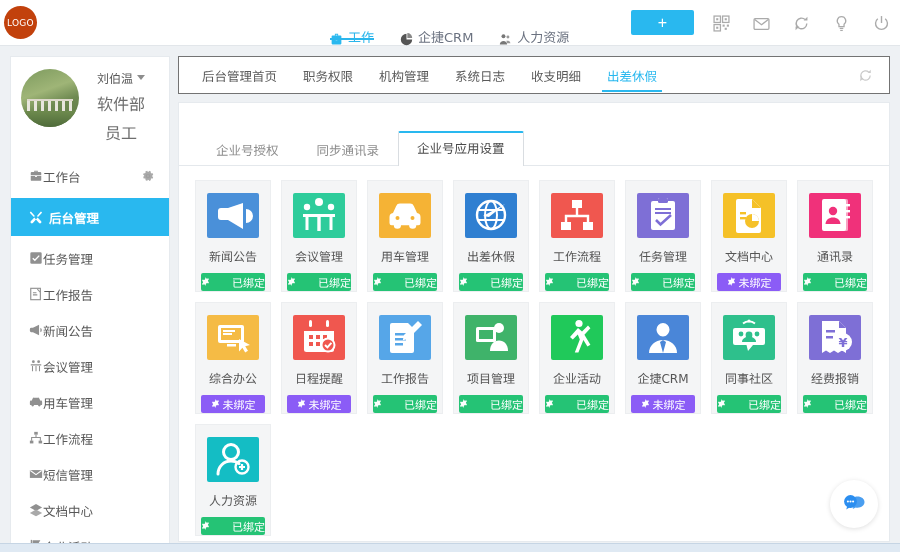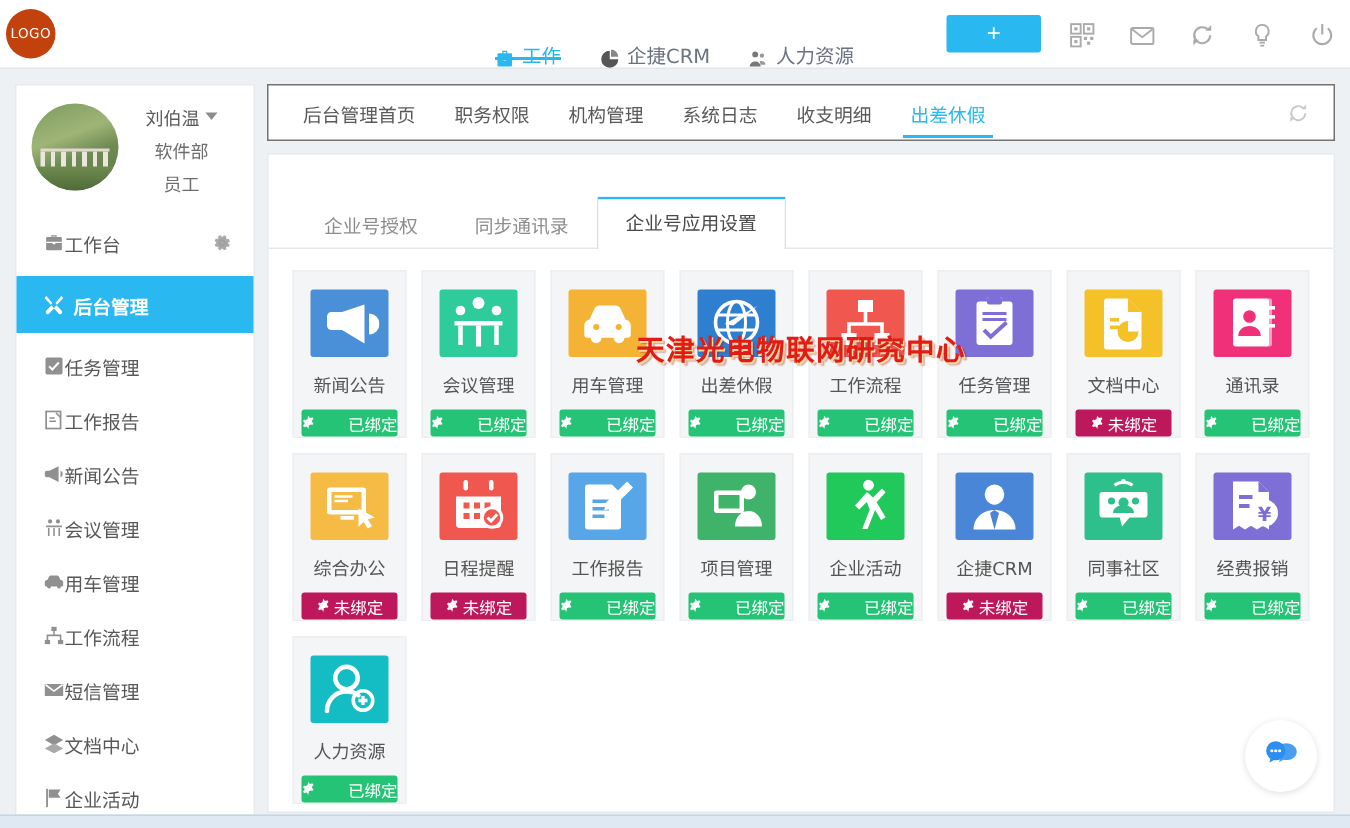--- a/index.html
+++ b/index.html
@@ -80,21 +80,21 @@
     background: repeating-linear-gradient(90deg,#e8e6dd 0 3px, transparent 3px 7px);
     border-top: 2px solid #ded9cc;
   }
   .avatar::after {
     content:""; position:absolute; left:0; right:0; bottom:0; height:16px;
     background: linear-gradient(180deg,#6e8b4e,#4f6b3a);
   }
   .profile-info { flex: 1; text-align: center; padding-left: 4px; }
   .p-name { font-size: 12px; color: #5b5b5b; display: flex; align-items: center; justify-content: center; gap: 4px; }
   .caret { width: 0; height: 0; border-left: 4px solid transparent; border-right: 4px solid transparent; border-top: 5px solid #8d8d8d; }
-  .p-dept, .p-role { font-size: 12px; color: #6e6e6e; margin-top: 5px; }
+  .p-dept, .p-role { font-size: 16px; color: #6e6e6e; margin-top: 5px; }
 
   .menu { padding-top: 4px; }
   .menu-item {
     height: 36px; display: flex; align-items: center;
     padding-left: 32px; font-size: 12.5px; color: #585858;
     position: relative; cursor: pointer;
   }
   .menu-item .mi-ico { position: absolute; left: 18px; width: 14px; height: 14px; opacity: .72; }
   .menu-item .mi-ico svg { display: block; }
   .gear-btn { position: absolute; right: 14px; width: 14px; height: 14px; opacity: .62; cursor: pointer; }
@@ -169,21 +169,21 @@
     display: flex; align-items: center; justify-content: center;
   }
   .card-ico svg { display: block; }
   .card-label { font-size: 12px; color: #555; margin-top: 9px; }
   .badge {
     margin-top: 9px; width: 64px; height: 21px;
     display: flex; align-items: center; justify-content: center; gap: 3px;
     color: #fff; font-size: 11px; border-radius: 2px; cursor: pointer;
   }
   .badge.bound { background: #25c375; gap: 22px; }
-  .badge.unbound { background: #be185d; }
+  .badge.unbound { background: #8b5cf6; }
   .badge .g { width: 9px; height: 9px; }
   .badge .g svg { display: block; }
 
   .watermark {
     position: absolute; left: 50%; transform: translateX(-50%);
     top: 115px;
     font-size: 19px; font-weight: bold; white-space: nowrap;
     color: #e21b17;
     font-family: "DejaVu Serif", "Liberation Serif", serif;
     text-shadow: 1px 1px 0 #ffd9a0, 2px 2px 1px rgba(120,10,10,.35);
@@ -803,21 +803,20 @@
                 <svg width="9" height="9" viewBox="0 0 16 16">
                   <circle cx="8" cy="8" r="2.6" fill="none" stroke="#fff" stroke-width="2"></circle>
                   <path fill="#fff" d="M8 0l1 2.2a6 6 0 011.7.7l2.2-.9 1.3 2.2-1.7 1.6a6 6 0 010 1.8l1.7 1.6-1.3 2.2-2.2-.9a6 6 0 01-1.7.7L8 16l-1-2.2a6 6 0 01-1.7-.7l-2.2.9L1.8 11.8l1.7-1.6a6 6 0 010-1.8L1.8 6.8 3.1 4.6l2.2.9A6 6 0 017 4.8z" opacity=".95"></path>
                 </svg>
               </span>
               <span>已绑定</span>
             </div>
           </div>
         </div>
 
-      <div class="watermark">天津光电物联网研究中心</div>
     </div>
   </div>
 
   <div class="chat-fab">
     <span>
       <svg width="26" height="26" viewBox="0 0 26 26">
         <path fill="#4a9ef0" d="M16.5 6.5c4 0 7 2.4 7 5.6 0 3.1-3 5.6-7 5.6-.6 0-1.2-.1-1.8-.2l-3 1.5.7-2.2c-1.7-1-2.8-2.7-2.8-4.7 0-3.2 3-5.6 6.9-5.6z"></path>
         <circle cx="9.5" cy="11.5" r="6.4" fill="#2b8ef0"></circle>
         <circle cx="6.9" cy="11.5" r="1.05" fill="#fff"></circle>
         <circle cx="9.5" cy="11.5" r="1.05" fill="#fff"></circle>

